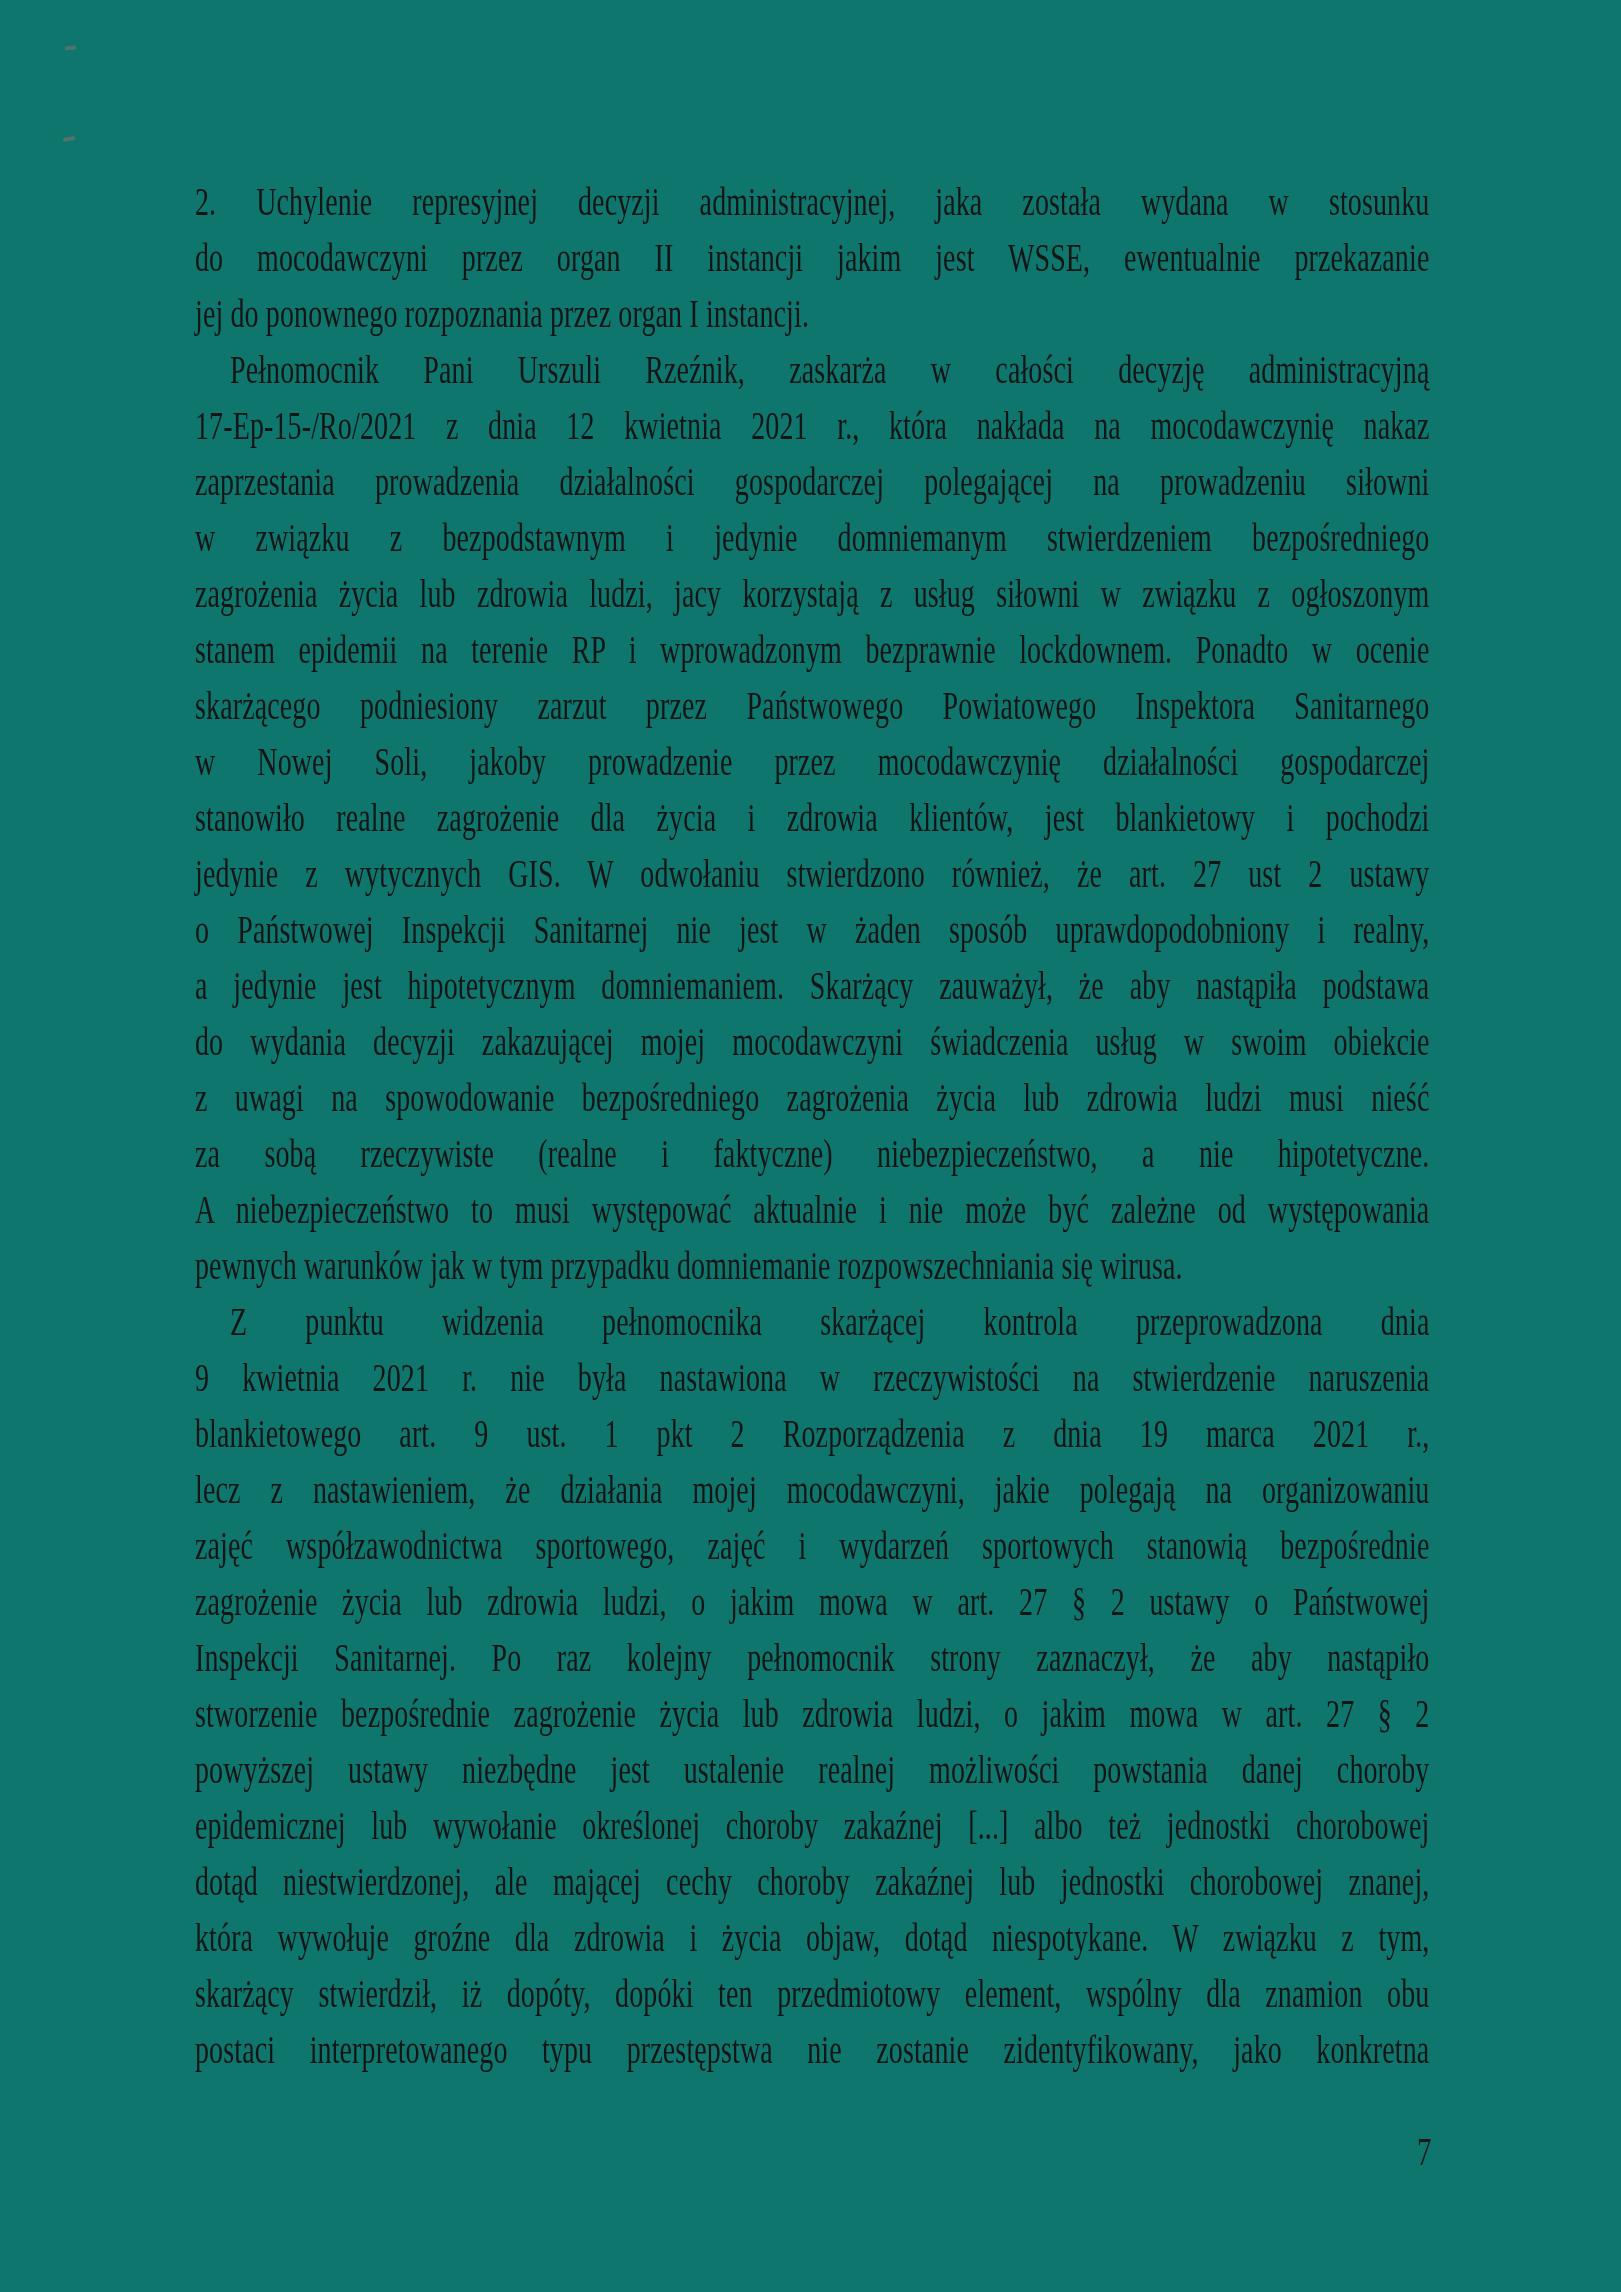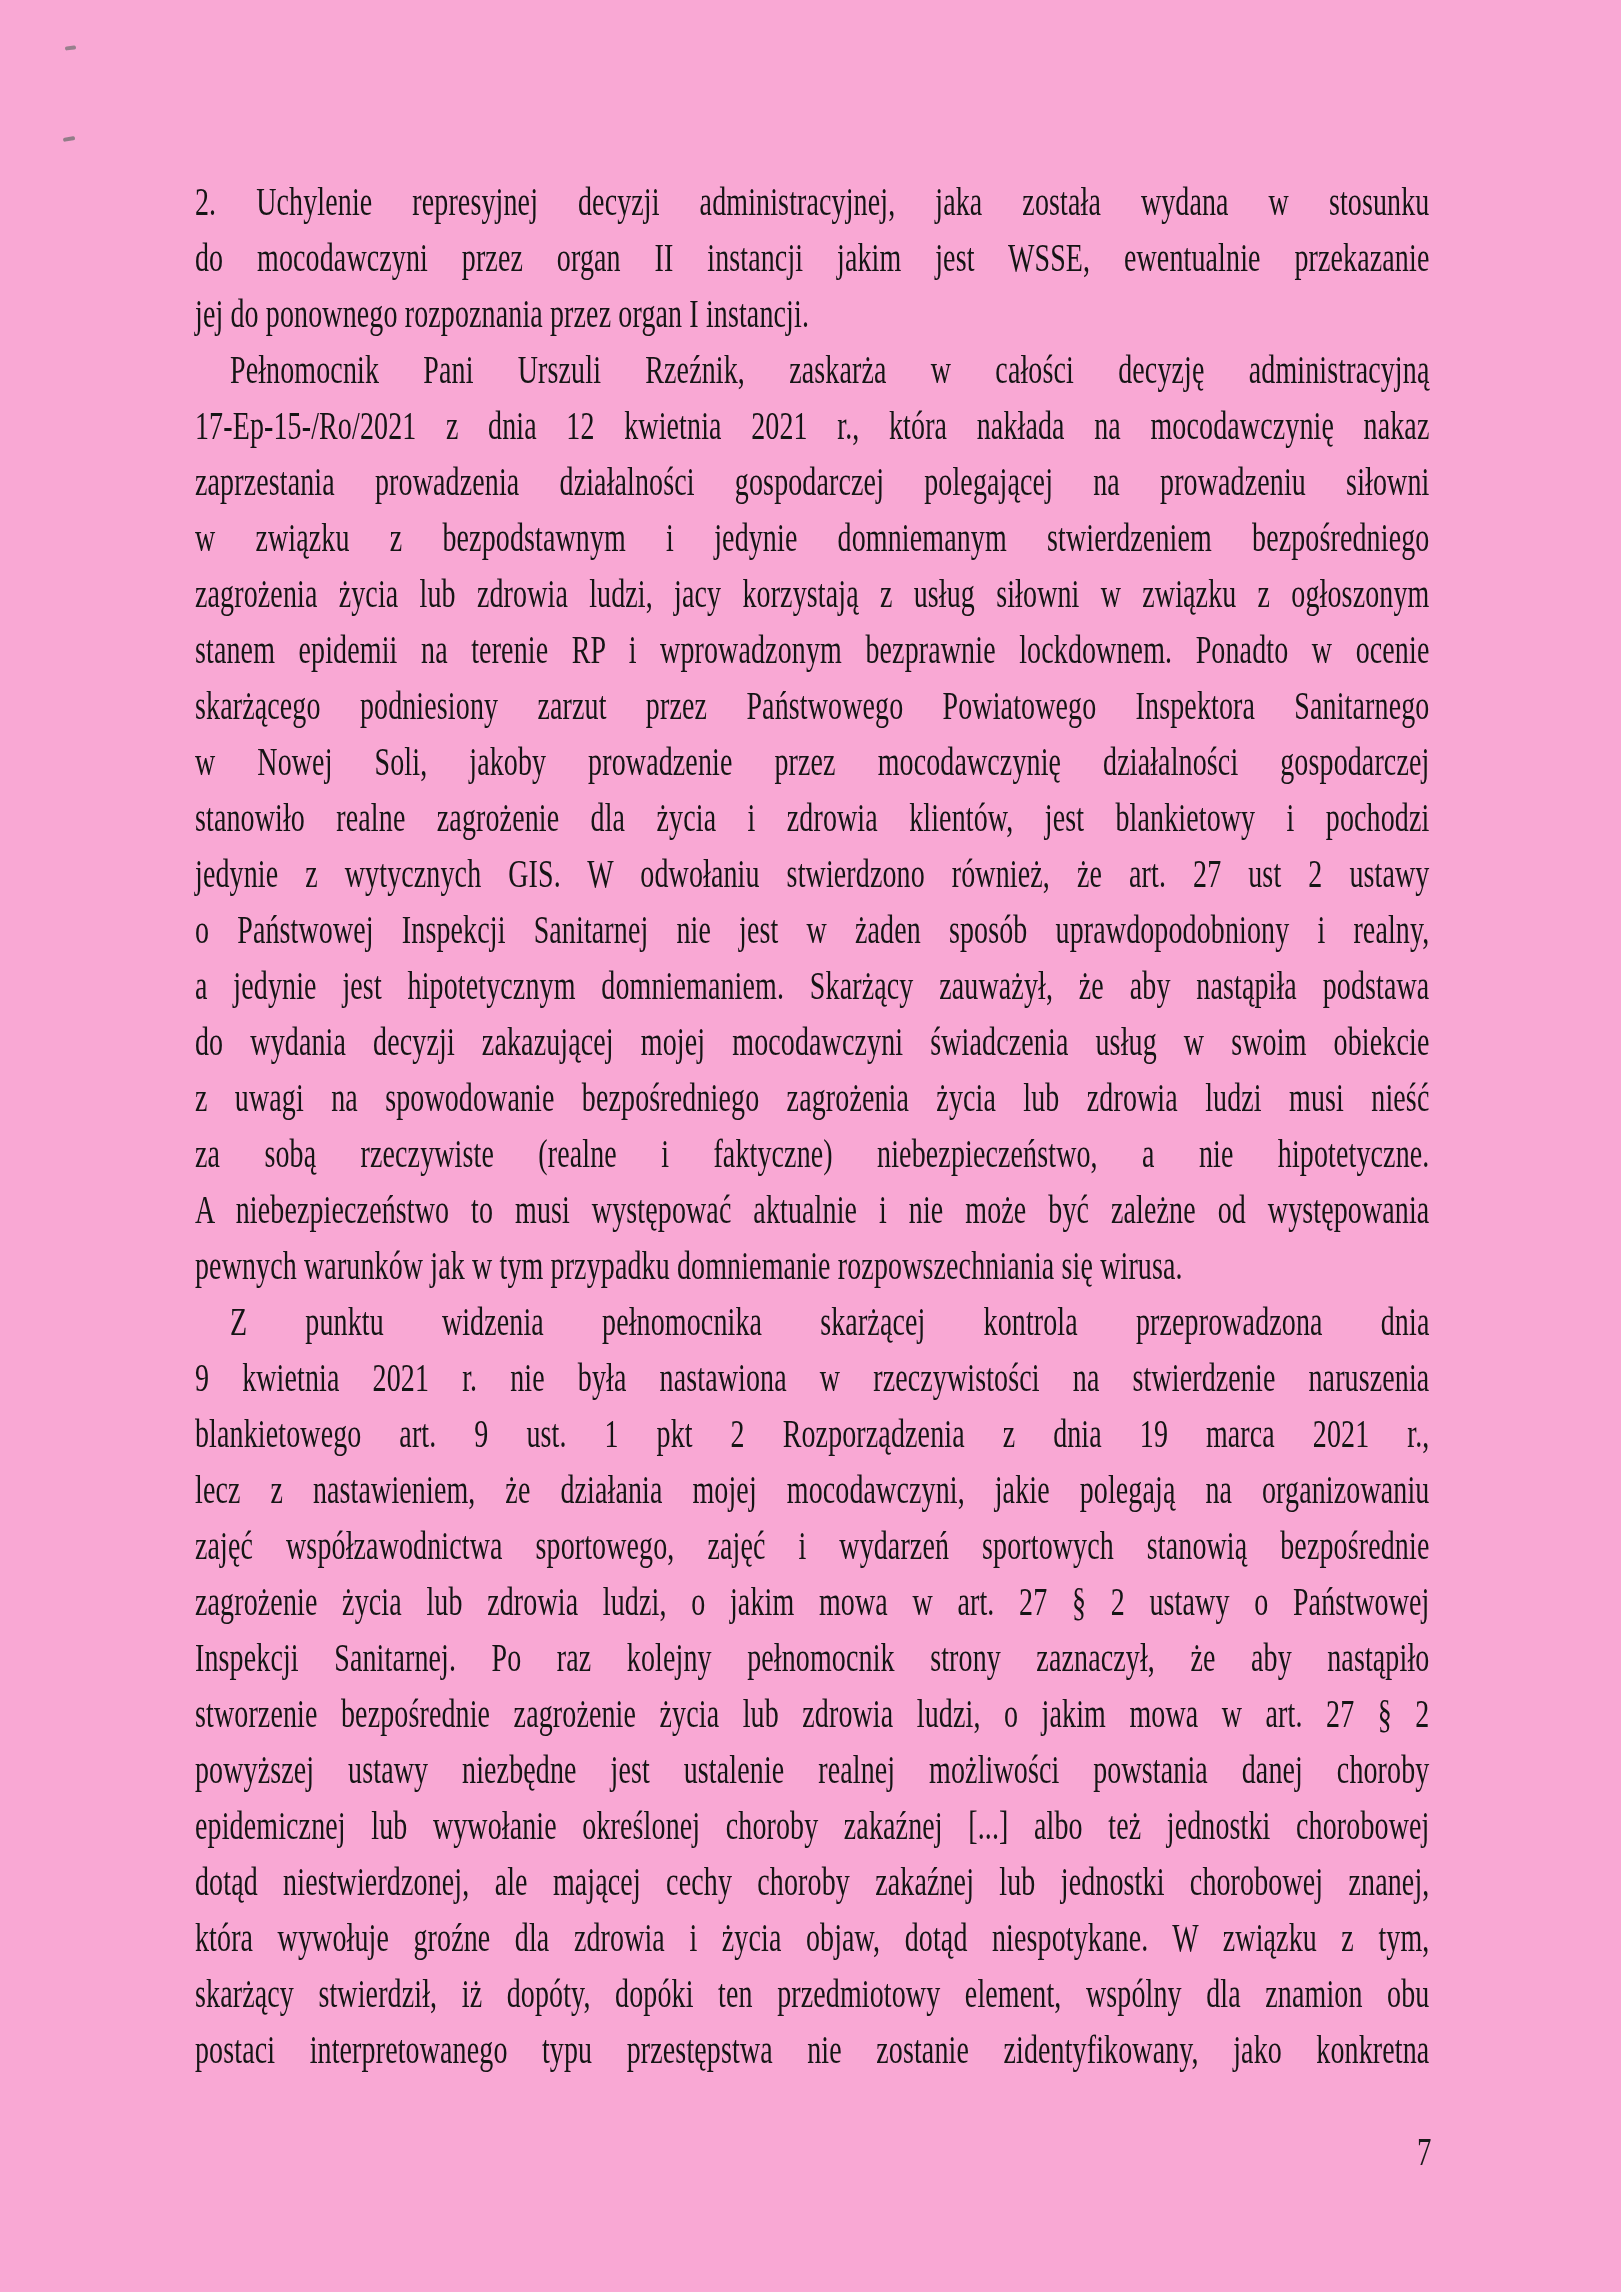--- a/index.html
+++ b/index.html
@@ -10,21 +10,21 @@
     position: relative;
     font-family: "Liberation Serif", "DejaVu Serif", serif;
     color: #151515;
   }
   .page {
     position: absolute;
     left: 0; top: 0;
     width: 1621px;
     height: 2293px;
     overflow: hidden;
-    background: #f9a8d4;
+    background: #0f766e;
   }
   
   .text-block {
     position: absolute;
     left: 195px;
     top: 174px;
     width: 1766px;
     transform: scaleX(0.699);
     transform-origin: 0 0;
     font-size: 40px;

